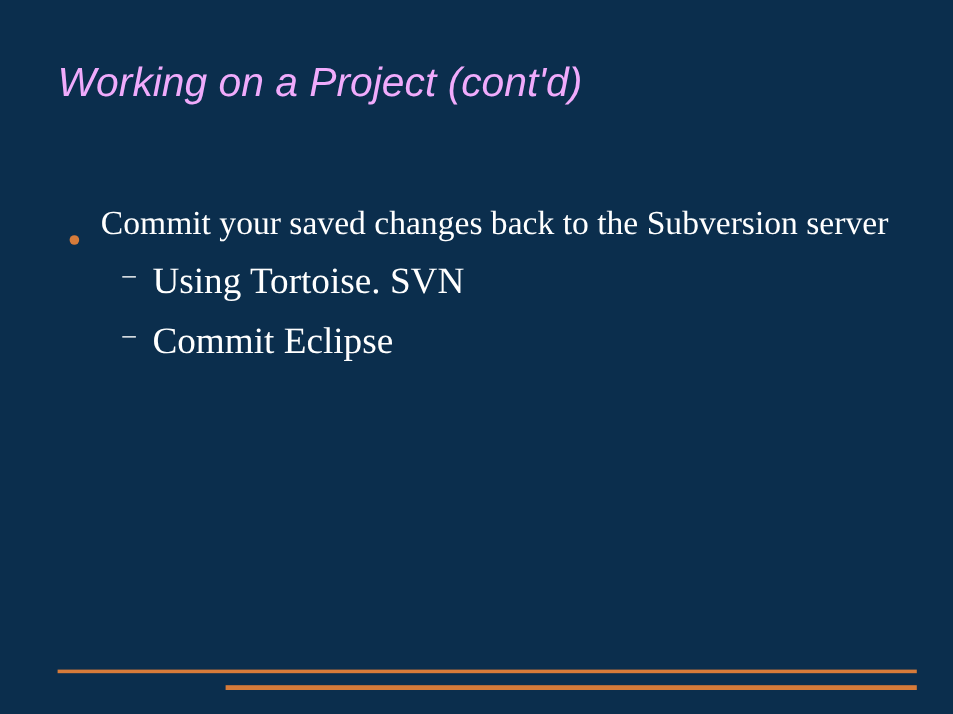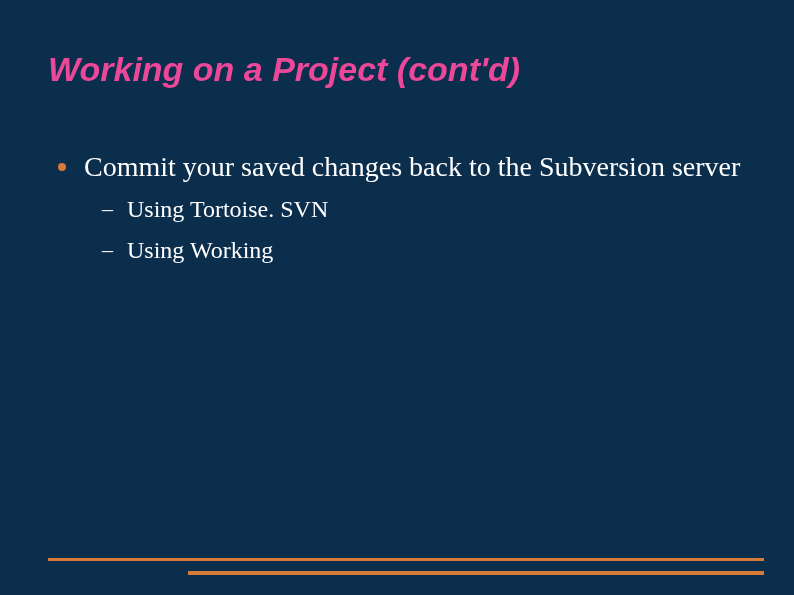--- a/index.html
+++ b/index.html
@@ -12,33 +12,33 @@
     overflow: hidden;
     position: relative;
   }
   .slide {
     padding: 50px 48px 0 48px;
     height: 100%;
     position: relative;
   }
   .title {
     font-family: Arial, Helvetica, sans-serif;
-    font-weight: bold;
+    font-weight: normal;
     font-style: italic;
     font-size: 34px;
-    color: #ec4899;
-    margin-bottom: 60px;
+    color: #f0abfc;
+    margin-bottom: 80px;
   }
   .content {
     padding-left: 10px;
   }
   
   .lvl1 {
     display: flex;
-    align-items: flex-start;
+    align-items: flex-end;
     margin-bottom: 8px;
   }
   .lvl1 .bullet {
     width: 8px; height: 8px; border-radius: 50%;
     background: #d67b3a;
     margin-top: 14px;
     margin-right: 18px;
     flex-shrink: 0;
   }
   .lvl1 .text {
@@ -54,21 +54,21 @@
     margin-bottom: 6px;
   }
   .lvl2 .dash {
     color: #ffffff;
     font-size: 22px;
     margin-right: 14px;
     flex-shrink: 0;
     line-height: 1.4;
   }
   .lvl2 .text {
-    font-size: 24px;
+    font-size: 31px;
     line-height: 1.3;
   }
   
   .lvl3 {
     display: flex;
     align-items: flex-start;
     margin-left: 100px;
     margin-top: 6px;
     margin-bottom: 8px;
   }
@@ -117,21 +117,21 @@
     </div>
 
     <div class="lvl2">
       <div class="dash">–</div>
       <div class="text">Using Tortoise. SVN</div>
     </div>
 
 
     <div class="lvl2">
       <div class="dash">–</div>
-      <div class="text">Using Working</div>
+      <div class="text">Commit Eclipse</div>
     </div>
 
 
   </div>
 
   <div class="footer">
     <div class="rule1"></div>
     <div class="rule2"></div>
   </div>
 </div>

